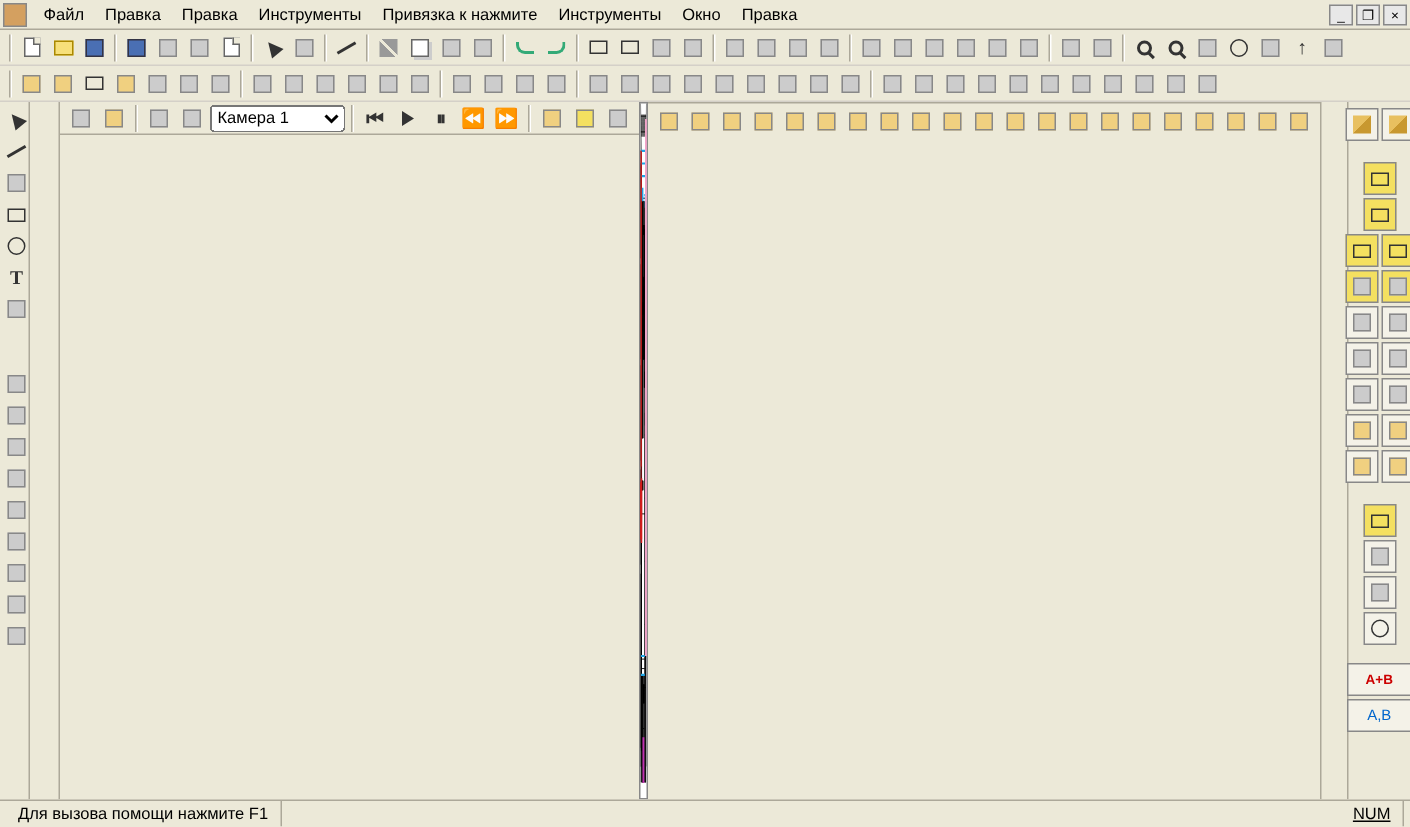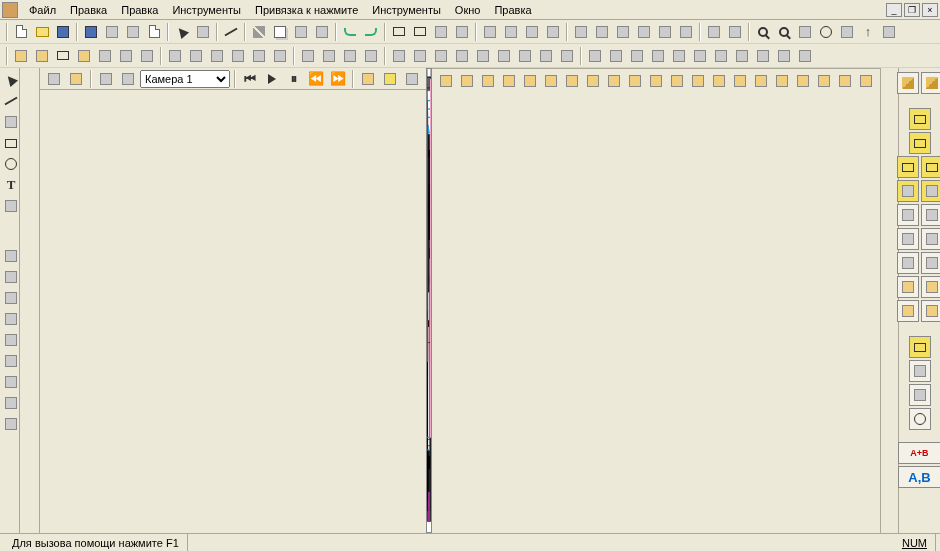--- a/index.html
+++ b/index.html
@@ -713,20 +713,20 @@
         <span class="i-generic"></span>
       </div>
     <div class="right-btn">
         <span class="i-generic"></span>
       </div>
     <div class="right-btn">
         <span class="i-circ"></span>
       </div>
     <div style="height:8px"></div>
     <div class="right-btn" style="width:44px;font-size:9px;font-weight:bold;color:#c00">A+B</div>
-    <div class="right-btn" style="width:44px;font-size:13px;font-weight:bold;color:#06c">A,B</div>
+    <div class="right-btn" style="width:44px;font-size:10px;font-weight:normal;color:#06c">A,B</div>
   </div>
 </div>
 
 <div class="statusbar">
   <div class="status-cell">Для вызова помощи нажмите F1</div>
   <div class="status-cell status-right">NUM</div>
 </div>
 
 </body></html>

